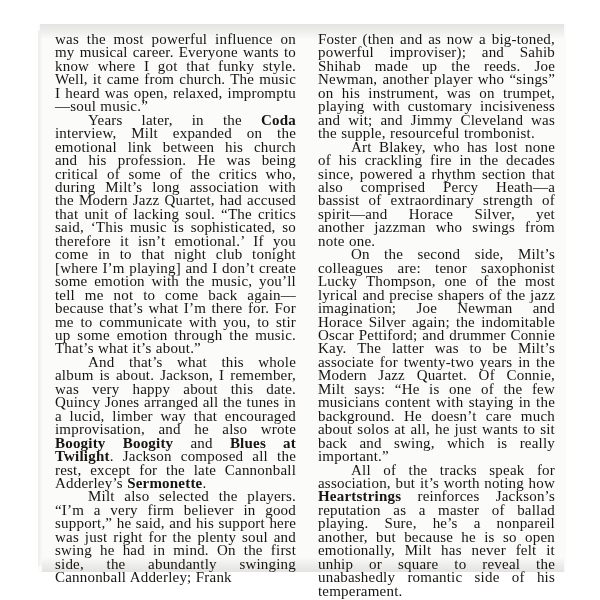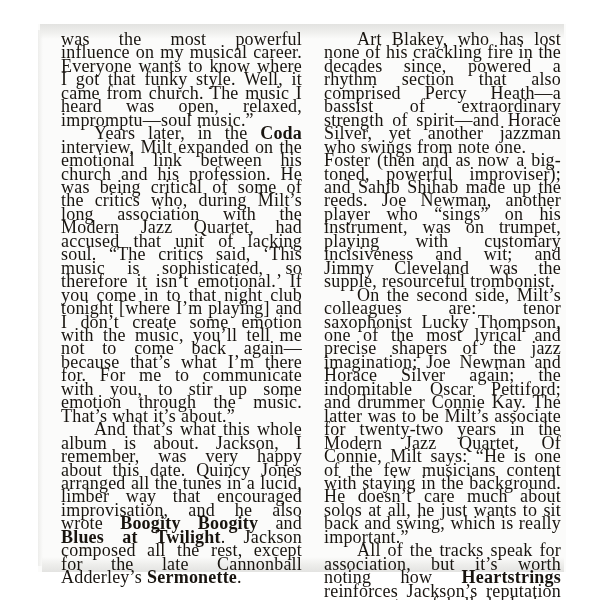--- a/index.html
+++ b/index.html
@@ -39,28 +39,27 @@
     left: 0;
     top: 6px;
     bottom: 6px;
     width: 5px;
     background: linear-gradient(to right, #ededeb 0%, rgba(251,251,250,0) 100%);
   }
   .col {
     position: absolute;
     top: 9px;
     font-family: "Liberation Serif", "DejaVu Serif", serif;
-    font-size: 18px;
+    font-size: 15px;
     line-height: 13.45px;
     color: #18140f;
     text-align: justify;
     letter-spacing: 0.2px;
     word-spacing: 0.4px;
     hyphens: auto;
-    margin-left: 6px;
     -webkit-hyphens: auto;
   }
   .col-left  { left: 17px;  width: 241px; }
   .col-right { left: 280px; width: 237px; }
   .para {
     margin: 0;
     text-indent: 0;
   }
   .para.ind { text-indent: 33px; }
   .para b { font-weight: bold; }
@@ -70,21 +69,22 @@
 
 <div class="sheet">
   <div class="edge-band-top"></div>
   <div class="edge-band-bottom"></div>
   <div class="edge-band-left"></div>
 
   <div class="col col-left">
     <p class="para"><span>was the most powerful influence on my musical career. Everyone wants to know where I got that funky style. Well, it came from church. The music I heard was open, relaxed, impromptu—soul music.”</span></p>
     <p class="para ind"><span>Years later, in the </span><b>Coda</b><span> interview, Milt expanded on the emotional link between his church and his profession. He was being critical of some of the critics who, during Milt’s long association with the Modern Jazz Quartet, had accused that unit of lacking soul. “The critics said, ‘This music is sophisticated, so therefore it isn’t emotional.’ If you come in to that night club tonight [where I’m playing] and I don’t create some emotion with the music, you’ll tell me not to come back again—because that’s what I’m there for. For me to communicate with you, to stir up some emotion through the music. That’s what it’s about.”</span></p>
     <p class="para ind"><span>And that’s what this whole album is about. Jackson, I remember, was very happy about this date. Quincy Jones arranged all the tunes in a lucid, limber way that encouraged improvisation, and he also wrote </span><b>Boogity Boogity</b><span> and </span><b>Blues at Twilight</b><span>. Jackson composed all the rest, except for the late Cannonball Adderley’s </span><b>Sermonette</b><span>.</span></p>
+    <p class="para ind"><span>Milt also selected the players. “I’m a very firm believer in good support,” he said, and his support here was just right for the plenty soul and swing he had in mind. On the first side, the abundantly swinging Cannonball Adderley; Frank</span></p>
   </div>
 
   <div class="col col-right">
+    <p class="para"><span>Foster (then and as now a big-toned, powerful improviser); and Sahib Shihab made up the reeds. Joe Newman, another player who “sings” on his instrument, was on trumpet, playing with customary incisiveness and wit; and Jimmy Cleveland was the supple, resourceful trombonist.</span></p>
     <p class="para ind"><span>Art Blakey, who has lost none of his crackling fire in the decades since, powered a rhythm section that also comprised Percy Heath—a bassist of extraordinary strength of spirit—and Horace Silver, yet another jazzman who swings from note one.</span></p>
-    <p class="para"><span>Foster (then and as now a big-toned, powerful improviser); and Sahib Shihab made up the reeds. Joe Newman, another player who “sings” on his instrument, was on trumpet, playing with customary incisiveness and wit; and Jimmy Cleveland was the supple, resourceful trombonist.</span></p>
     <p class="para ind"><span>On the second side, Milt’s colleagues are: tenor saxophonist Lucky Thompson, one of the most lyrical and precise shapers of the jazz imagination; Joe Newman and Horace Silver again; the indomitable Oscar Pettiford; and drummer Connie Kay. The latter was to be Milt’s associate for twenty-two years in the Modern Jazz Quartet. Of Connie, Milt says: “He is one of the few musicians content with staying in the background. He doesn’t care much about solos at all, he just wants to sit back and swing, which is really important.”</span></p>
     <p class="para ind"><span>All of the tracks speak for association, but it’s worth noting how </span><b>Heartstrings</b><span> reinforces Jackson’s reputation as a master of ballad playing. Sure, he’s a nonpareil another, but because he is so open emotionally, Milt has never felt it unhip or square to reveal the unabashedly romantic side of his temperament.</span></p>
   </div>
 </div>
 
 </body></html>

